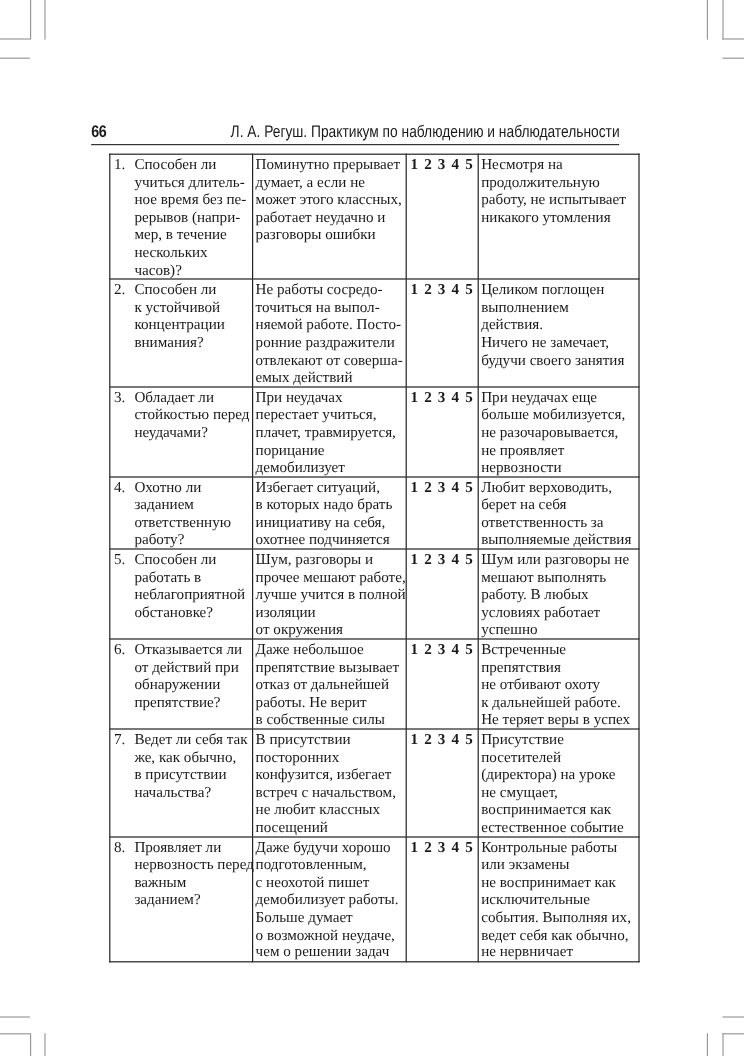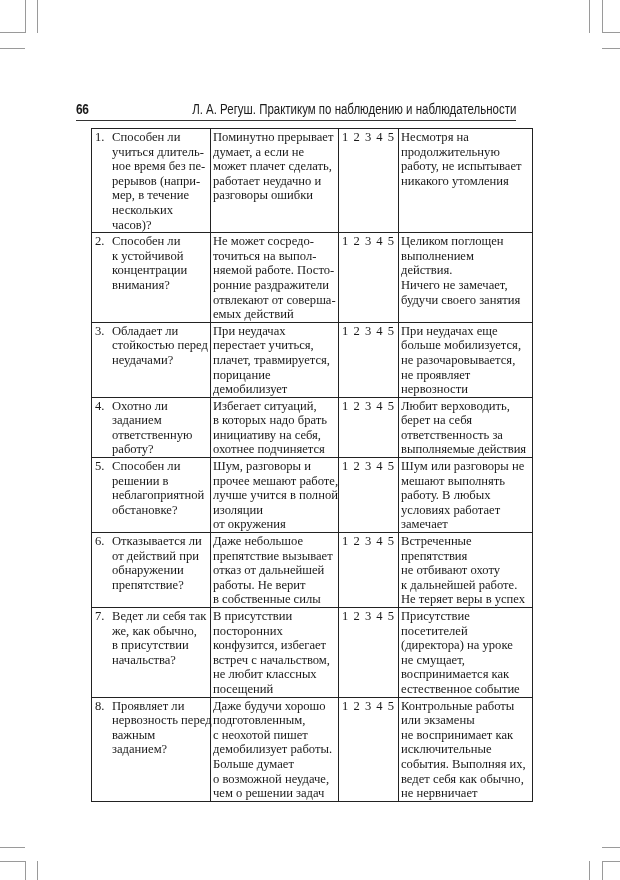--- a/index.html
+++ b/index.html
@@ -5,21 +5,21 @@
   html, body { margin:0; padding:0; background:#ffffff; }
   body { width:620px; height:880px; position:relative; overflow:hidden; font-family:"Liberation Serif", serif; color:#1a1a1a; }
   .crop { position:absolute; background:#9a9a9a; }
   .running-header { position:absolute; left:76px; top:100px; width:440px; height:20px; border-bottom:1.3px solid #333; }
   .page-num { position:absolute; left:0; top:1px; font-family:"Liberation Sans", sans-serif; font-weight:bold; font-size:14px; letter-spacing:-0.3px; transform:scaleX(0.85); transform-origin:left; }
   .running-title { position:absolute; right:0; top:1px; font-family:"Liberation Sans", sans-serif; font-size:14px; white-space:nowrap; transform:scaleX(0.82); transform-origin:right; }
   table.grid { position:absolute; left:91px; top:128px; width:441px; border-collapse:collapse; table-layout:fixed; }
   table.grid td { border:1px solid #222; vertical-align:top; font-size:12.6px; line-height:14.6px; padding:1px 2px 0 2px; }
   .q-cell { position:relative; padding-left:20px !important; }
   .q-num { position:absolute; left:3px; top:1px; }
-  .scale { white-space:nowrap; word-spacing:2px; padding-left:3px !important; }
+  .scale { white-space:nowrap; word-spacing:2px; padding-left:3px !important;font-weight:bold; }
   .line { display:block; white-space:nowrap; }
 </style>
 </head>
 <body>
 
 <div class="crop" style="left:0;top:32px;width:25px;height:1px;"></div>
 <div class="crop" style="left:0;top:48px;width:25px;height:1px;"></div>
 <div class="crop" style="left:25px;top:0;width:1px;height:33px;"></div>
 <div class="crop" style="left:37px;top:0;width:1px;height:33px;"></div>
 <div class="crop" style="left:602px;top:32px;width:18px;height:1px;"></div>
@@ -55,42 +55,42 @@
           <span class="line">учиться длитель-</span>
           <span class="line">ное время без пе-</span>
           <span class="line">рерывов (напри-</span>
           <span class="line">мер, в течение</span>
           <span class="line">нескольких</span>
           <span class="line">часов)?</span>
         </td>
         <td>
           <span class="line">Поминутно прерывает</span>
           <span class="line">думает, а если не</span>
-          <span class="line">может плачет сделать,</span>
+          <span class="line">может этого классных,</span>
           <span class="line">работает неудачно и</span>
           <span class="line">разговоры ошибки</span>
         </td>
         <td class="scale">1 2 3 4 5</td>
         <td>
           <span class="line">Несмотря на</span>
           <span class="line">продолжительную</span>
           <span class="line">работу, не испытывает</span>
           <span class="line">никакого утомления</span>
         </td>
       </tr>
       <tr>
         <td class="q-cell">
           <span class="q-num">2.</span>
           <span class="line">Способен ли</span>
           <span class="line">к устойчивой</span>
           <span class="line">концентрации</span>
           <span class="line">внимания?</span>
         </td>
         <td>
-          <span class="line">Не может сосредо-</span>
+          <span class="line">Не работы сосредо-</span>
           <span class="line">точиться на выпол-</span>
           <span class="line">няемой работе. Посто-</span>
           <span class="line">ронние раздражители</span>
           <span class="line">отвлекают от соверша-</span>
           <span class="line">емых действий</span>
         </td>
         <td class="scale">1 2 3 4 5</td>
         <td>
           <span class="line">Целиком поглощен</span>
           <span class="line">выполнением</span>
@@ -141,38 +141,38 @@
           <span class="line">Любит верховодить,</span>
           <span class="line">берет на себя</span>
           <span class="line">ответственность за</span>
           <span class="line">выполняемые действия</span>
         </td>
       </tr>
       <tr>
         <td class="q-cell">
           <span class="q-num">5.</span>
           <span class="line">Способен ли</span>
-          <span class="line">решении в</span>
+          <span class="line">работать в</span>
           <span class="line">неблагоприятной</span>
           <span class="line">обстановке?</span>
         </td>
         <td>
           <span class="line">Шум, разговоры и</span>
           <span class="line">прочее мешают работе,</span>
           <span class="line">лучше учится в полной</span>
           <span class="line">изоляции</span>
           <span class="line">от окружения</span>
         </td>
         <td class="scale">1 2 3 4 5</td>
         <td>
           <span class="line">Шум или разговоры не</span>
           <span class="line">мешают выполнять</span>
           <span class="line">работу. В любых</span>
           <span class="line">условиях работает</span>
-          <span class="line">замечает</span>
+          <span class="line">успешно</span>
         </td>
       </tr>
       <tr>
         <td class="q-cell">
           <span class="q-num">6.</span>
           <span class="line">Отказывается ли</span>
           <span class="line">от действий при</span>
           <span class="line">обнаружении</span>
           <span class="line">препятствие?</span>
         </td>

